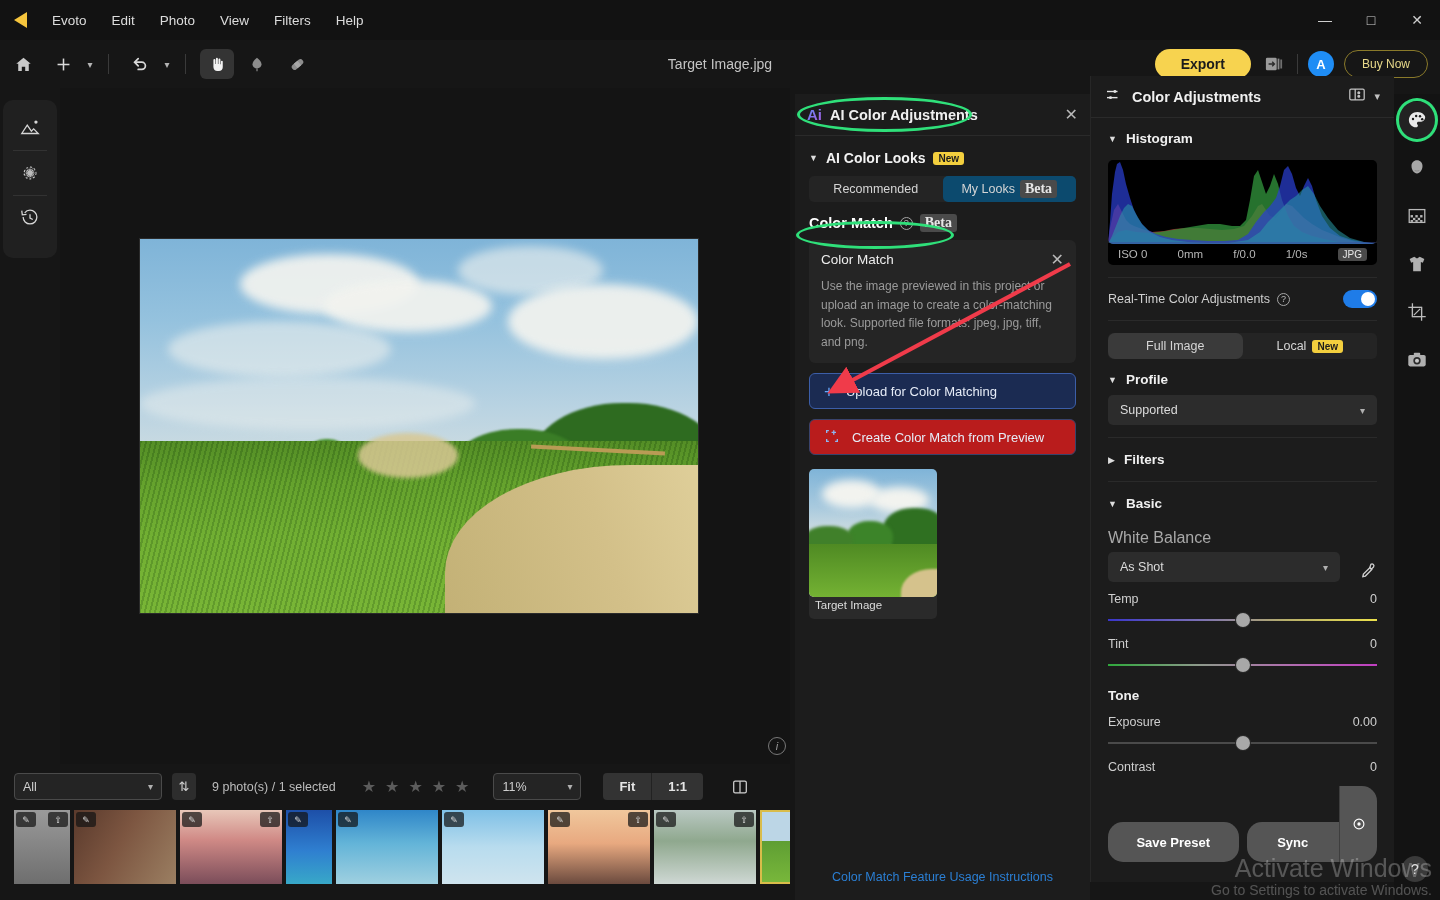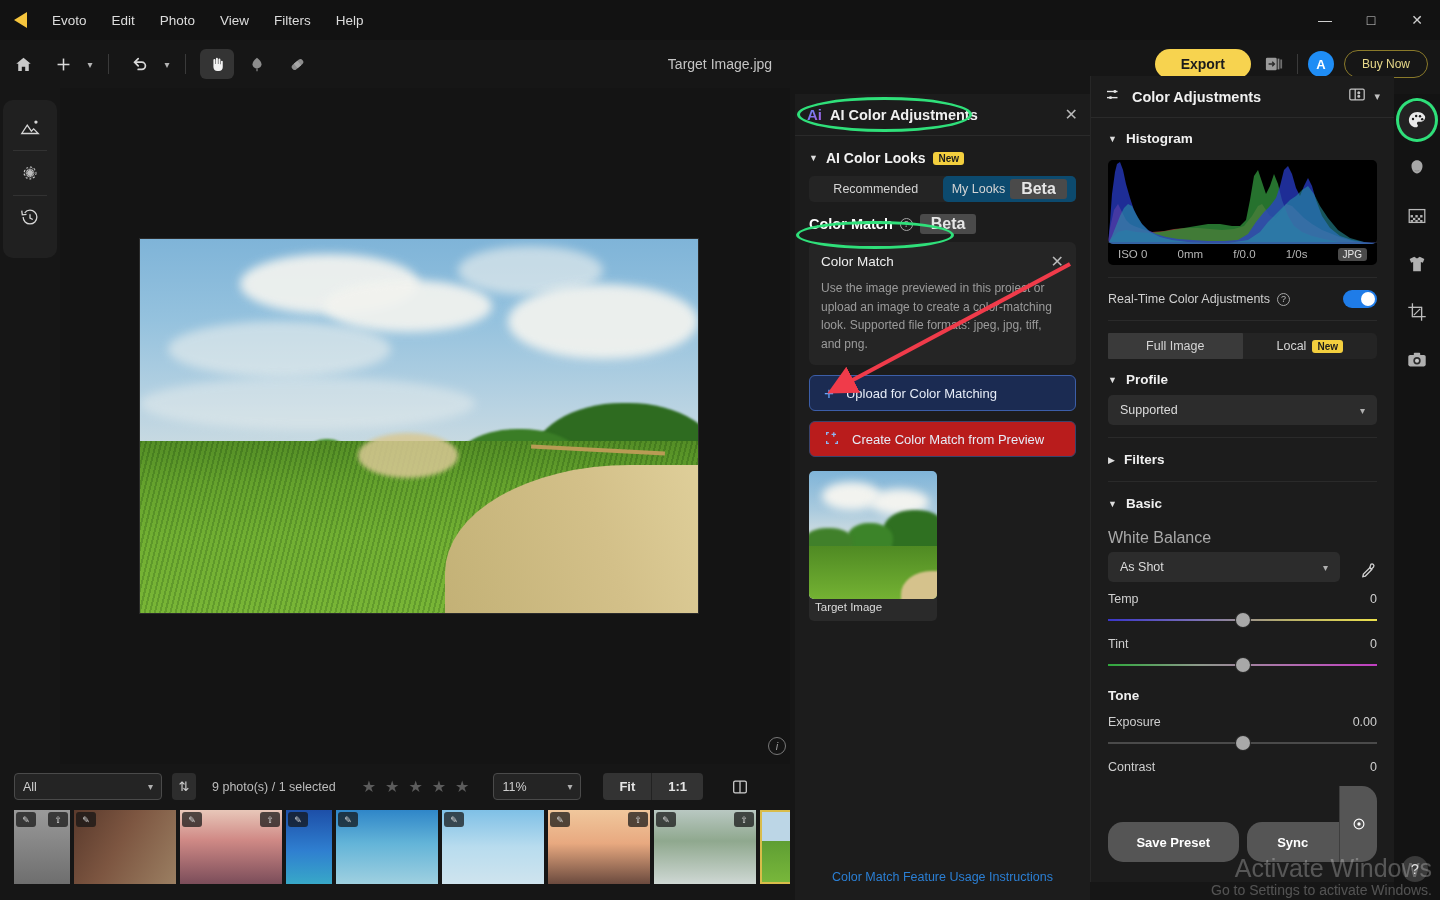--- a/index.html
+++ b/index.html
@@ -116,22 +116,22 @@
   .ai-glyph { font-size:15px; font-weight:bold; margin-right:8px;
     background:linear-gradient(135deg,#5b8cf0,#b05ce8); -webkit-background-clip:text;
     background-clip:text; color:transparent; }
   .aip-title { font-size:14.5px; font-weight:bold; color:#f0f0f0; }
   .x-btn { margin-left:auto; color:#b8b8b8; font-size:16px; cursor:pointer; }
   .sec-row { display:flex; align-items:center; padding:14px 14px 8px; gap:8px; }
   .tri { color:#ddd; font-size:9px; }
   .sec-label { font-size:14px; font-weight:bold; color:#f2f2f2; }
   .badge-new { background:#f3cf3e; color:#1c1c1c; font-size:10px; font-weight:bold;
     border-radius:3px; padding:1px 5px; }
-  .badge-beta { background:#4a4a4a; color:#e6e6e6; font-size:16px; font-weight:bold;
-    border-radius:3px; padding:1px 11px; }
+  .badge-beta { background:#4a4a4a; color:#e6e6e6; font-size:14px; font-weight:bold;
+    border-radius:3px; padding:1px 5px;font-family:Liberation Serif, serif; }
   .segctl { margin:2px 14px 0; height:26px; background:#242424; border-radius:5px; display:flex; }
   .segctl > div { flex:1; display:flex; align-items:center; justify-content:center; gap:5px;
     font-size:12.5px; color:#d5d5d5; border-radius:5px; }
   .segctl > div.on { background:#0c4a6e; }
   .cm-row { display:flex; align-items:center; gap:7px; padding:12px 14px 8px; }
   .cm-label { font-size:14.5px; font-weight:bold; color:#fff; }
   .q-icon { width:13px; height:13px; border:1.2px solid #a5a5a5; border-radius:50%;
     font-size:9px; color:#bcbcbc; display:flex; align-items:center; justify-content:center; }
   .cm-card { margin:0 14px; background:#252525; border-radius:6px; padding:10px 12px 12px; }
   .cm-card-head { display:flex; align-items:center; }
@@ -165,21 +165,21 @@
   .jpgtag { background:#4a4a4a; color:#e8e8e8; font-size:10px; border-radius:3px; padding:1px 5px; }
   .divline { height:1px; background:#2a2a2a; margin:12px 17px; }
   .rt-row { display:flex; align-items:center; padding:0 17px; gap:7px; }
   .rt-label { font-size:12.5px; color:#cfcfcf; }
   .toggle { margin-left:auto; width:34px; height:18px; background:#1f7ce8; border-radius:9px;
     position:relative; cursor:pointer; }
   .toggle:after { content:""; position:absolute; right:2px; top:2px; width:14px; height:14px;
     border-radius:50%; background:#fff; }
   .segctl2 { margin:0 17px; height:26px; background:#242424; border-radius:5px; display:flex; }
   .segctl2 > div { flex:1; display:flex; align-items:center; justify-content:center; gap:6px;
-    font-size:12.5px; color:#d5d5d5; border-radius:1px; }
+    font-size:12.5px; color:#d5d5d5; border-radius:7px; }
   .segctl2 > div.on { background:#3a3a3a; }
   .grp-row { display:flex; align-items:center; gap:9px; padding:13px 17px 8px; }
   .grp-label { font-size:13.5px; font-weight:bold; color:#f0f0f0; }
   .dd { margin:0 17px; height:30px; background:#2c2c2c; border-radius:5px; display:flex;
     align-items:center; padding:0 12px; font-size:12.5px; color:#dcdcdc; }
   .dd .car { margin-left:auto; font-size:10px; color:#b0b0b0; }
   .sub-label { font-size:16px; color:#a9a9a9; padding:10px 17px 5px; }
   .wb-row { display:flex; align-items:flex-end; gap:19px; padding:0 17px; }
   .wb-row .dd { margin:0; flex:1; }
   .eyedrop { width:18px; color:#cfcfcf; font-size:14px; text-align:center; }

